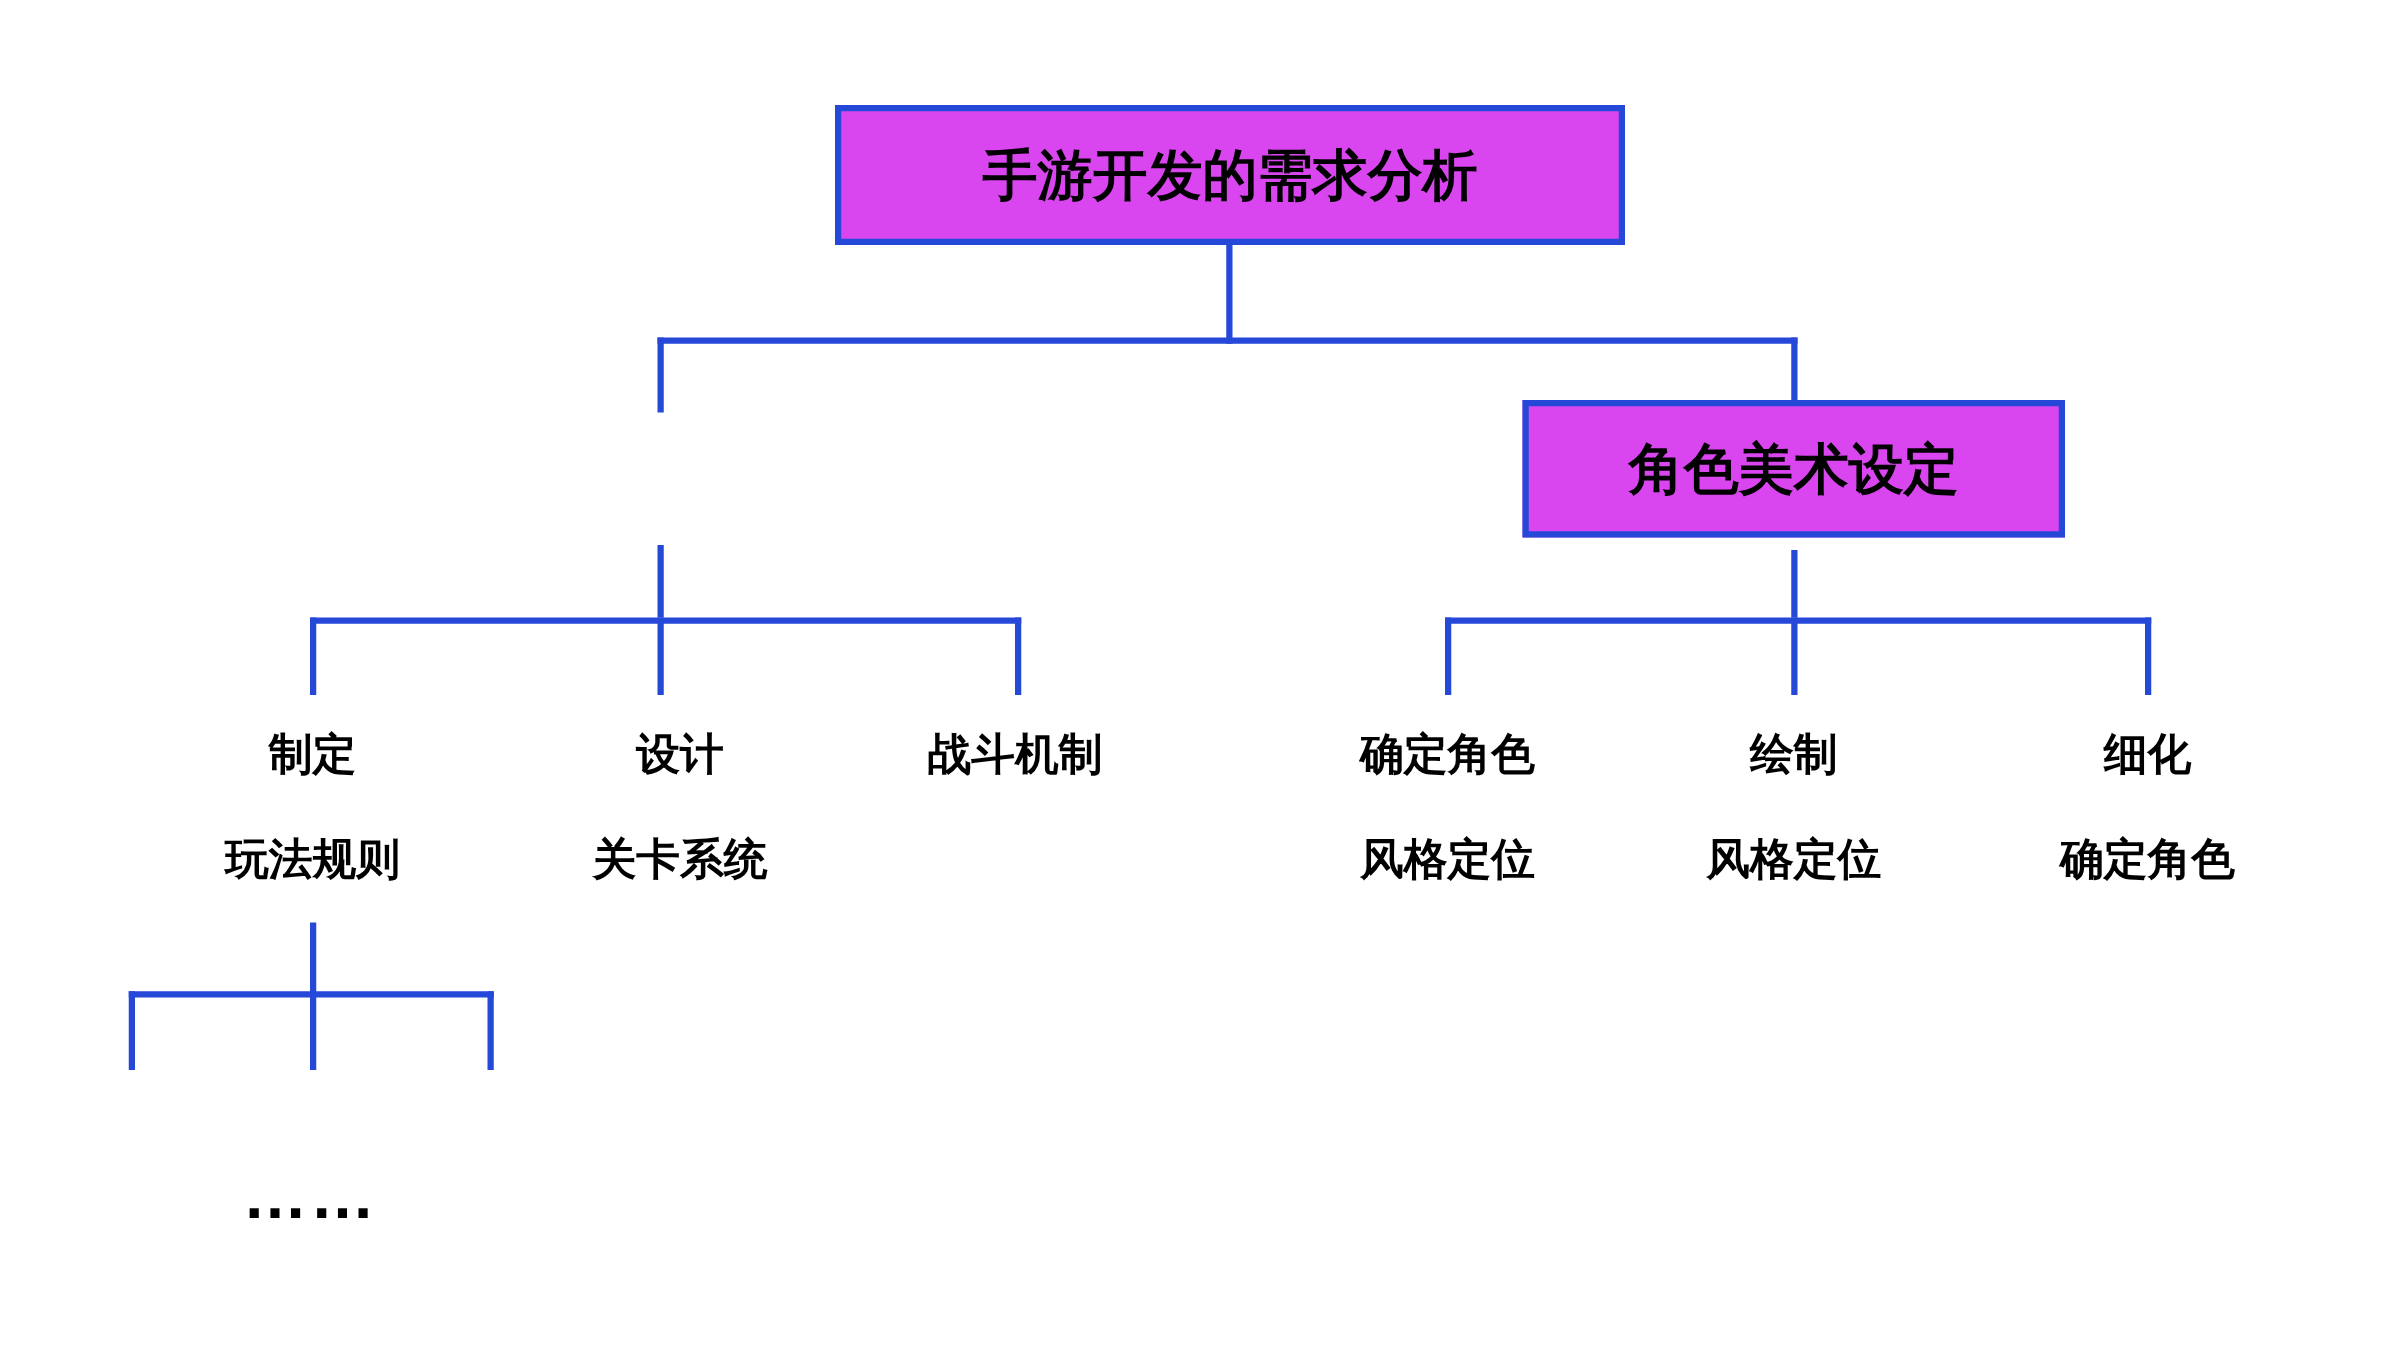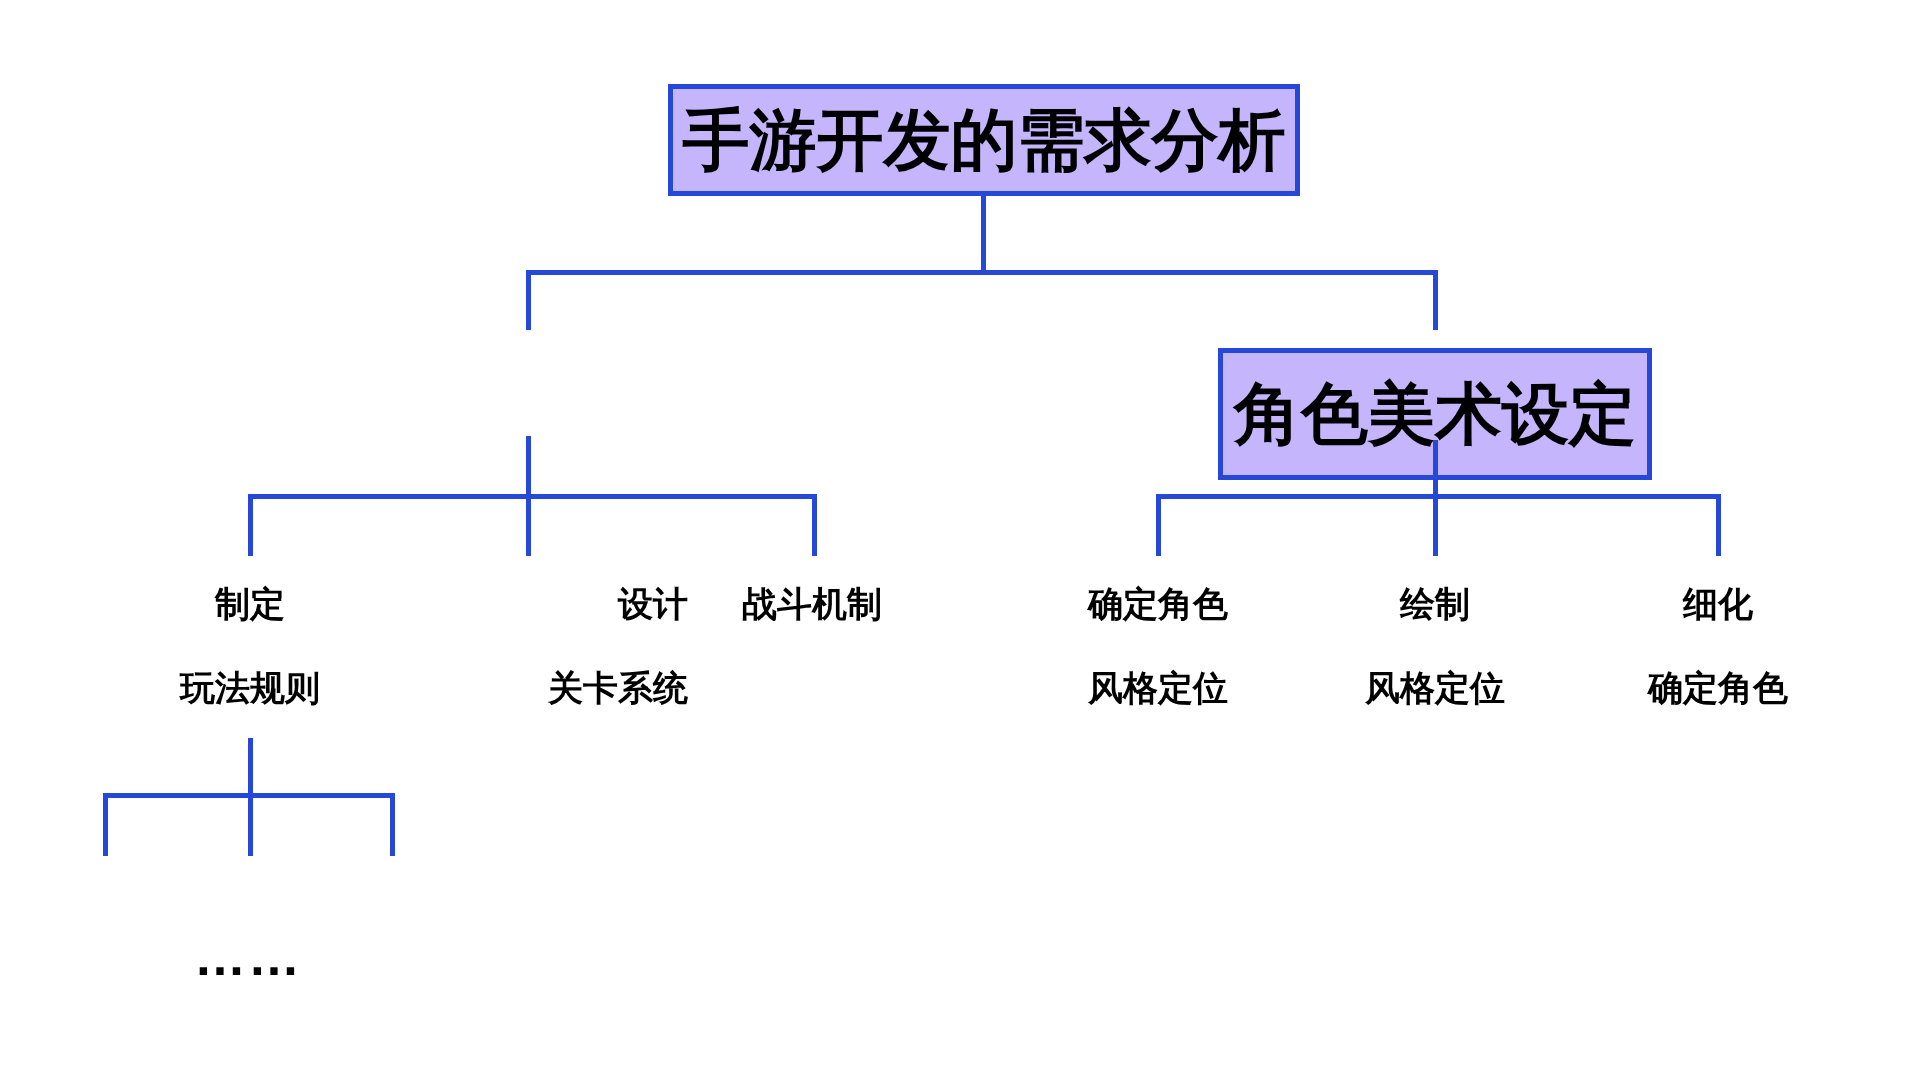--- a/index.html
+++ b/index.html
@@ -13,25 +13,25 @@
     width: 1920px;
     height: 1080px;
     background: #ffffff;
     overflow: hidden;
     color: #000000;
   }
   .node-box {
     position: absolute;
     box-sizing: border-box;
     border: 5px solid #2548d8;
-    background: #c4b5fd;
+    background: #d946ef;
     display: flex;
     align-items: center;
     justify-content: center;
-    font-size: 67px;
+    font-size: 44px;
     font-weight: bold;
     color: #000000;
     white-space: nowrap;
   }
   .hline, .vline {
     position: absolute;
     background: #2548d8;
   }
   .leaf {
     position: absolute;
@@ -67,41 +67,41 @@
 
   <div class="node-box" style="left:668px; top:84px; width:632px; height:112px;">
     <span>手游开发的需求分析</span>
   </div>
 
   <div class="vline" style="left:981px; top:196px; width:5px; height:79px;"></div>
   <div class="hline" style="left:526px; top:270px; width:912px; height:5px;"></div>
   <div class="vline" style="left:526px; top:270px; width:5px; height:60px;"></div>
   <div class="vline" style="left:1433px; top:270px; width:5px; height:60px;"></div>
 
-  <div class="node-box" style="left:1218px; top:348px; width:434px; height:132px;">
+  <div class="node-box" style="left:1218px; top:320px; width:434px; height:110px;">
     <span>角色美术设定</span>
   </div>
 
   <div class="vline" style="left:526px; top:436px; width:5px; height:58px;"></div>
   <div class="hline" style="left:248px; top:494px; width:569px; height:5px;"></div>
   <div class="vline" style="left:248px; top:494px; width:5px; height:62px;"></div>
   <div class="vline" style="left:526px; top:494px; width:5px; height:62px;"></div>
   <div class="vline" style="left:812px; top:494px; width:5px; height:62px;"></div>
 
   <div class="vline" style="left:1433px; top:440px; width:5px; height:54px;"></div>
   <div class="hline" style="left:1156px; top:494px; width:565px; height:5px;"></div>
   <div class="vline" style="left:1156px; top:494px; width:5px; height:62px;"></div>
   <div class="vline" style="left:1433px; top:494px; width:5px; height:62px;"></div>
   <div class="vline" style="left:1716px; top:494px; width:5px; height:62px;"></div>
 
   <div class="leaf" style="left:90px;">
     <span>制定</span>
     <span>玩法规则</span>
   </div>
-  <div class="leaf" style="left:368px;text-align:right;">
+  <div class="leaf" style="left:384px;">
     <span>设计</span>
     <span>关卡系统</span>
   </div>
   <div class="leaf" style="left:652px;">
     <span>战斗机制</span>
   </div>
 
   <div class="leaf" style="left:998px;">
     <span>确定角色</span>
     <span>风格定位</span>

